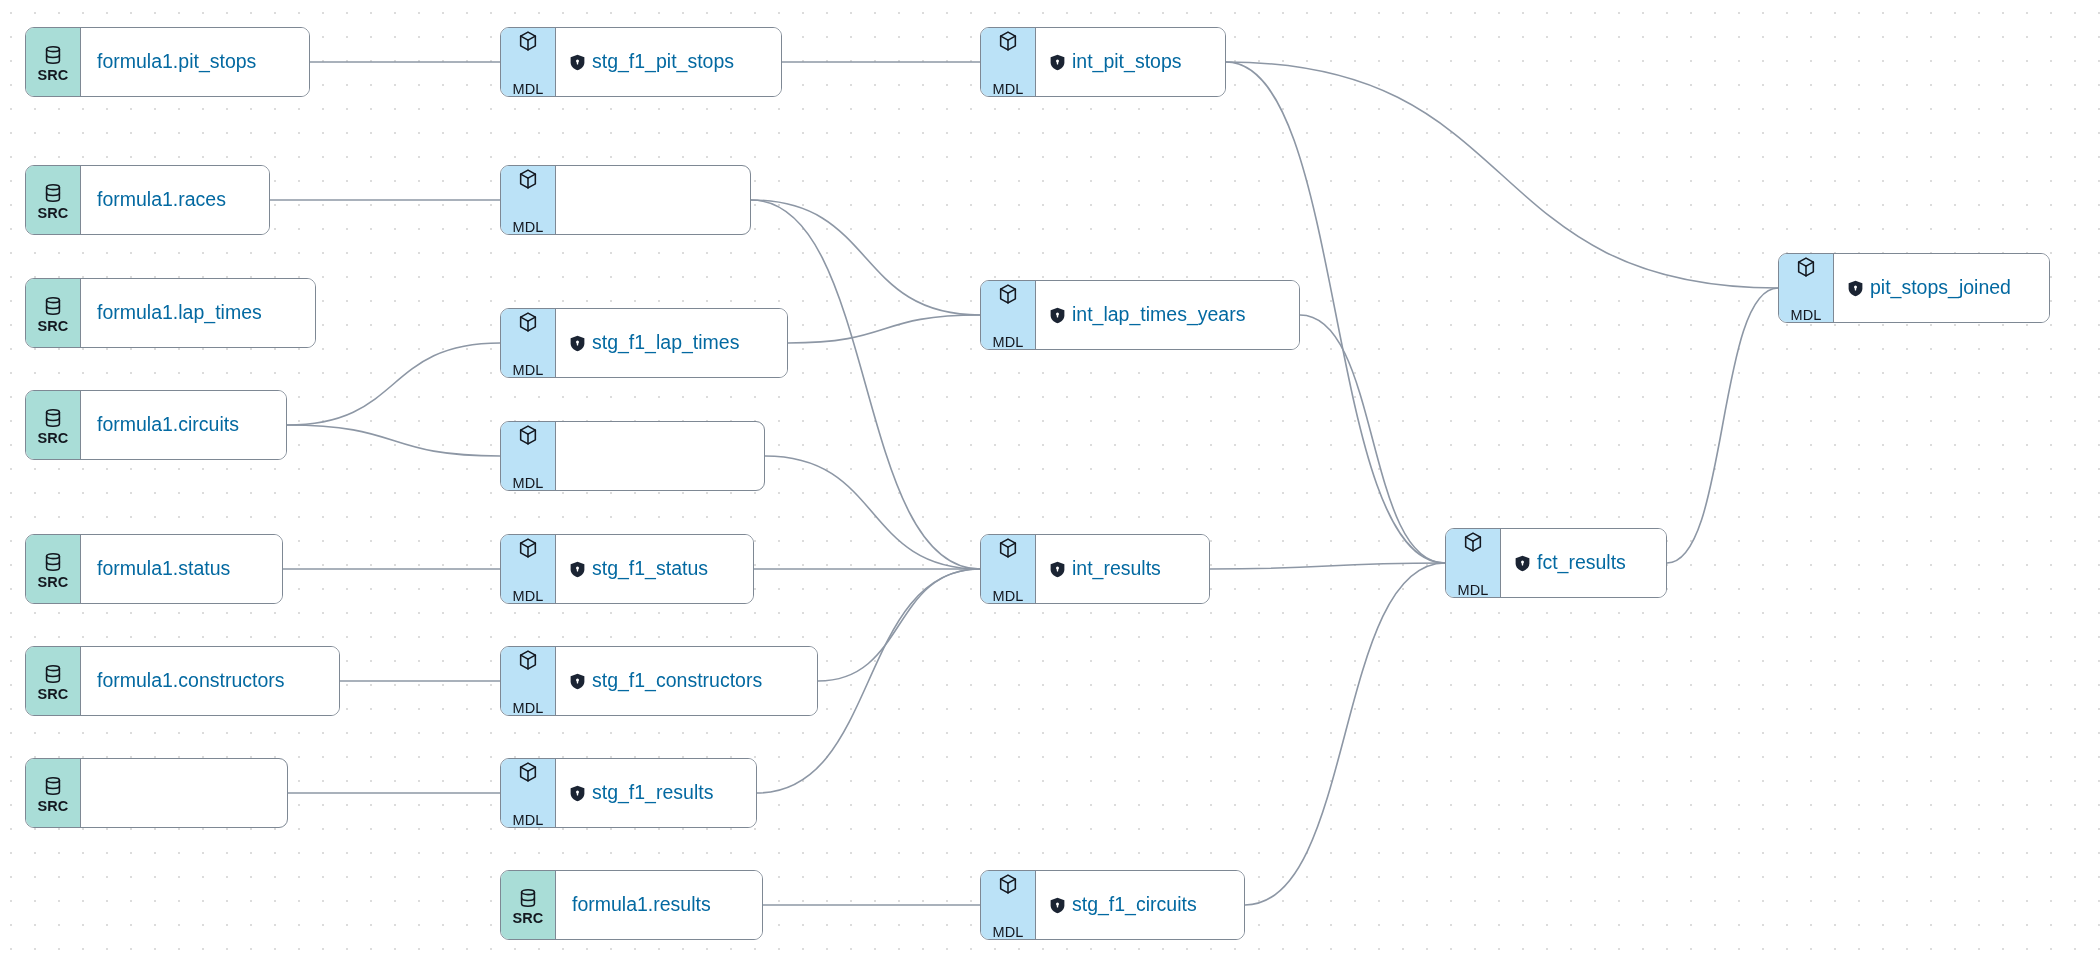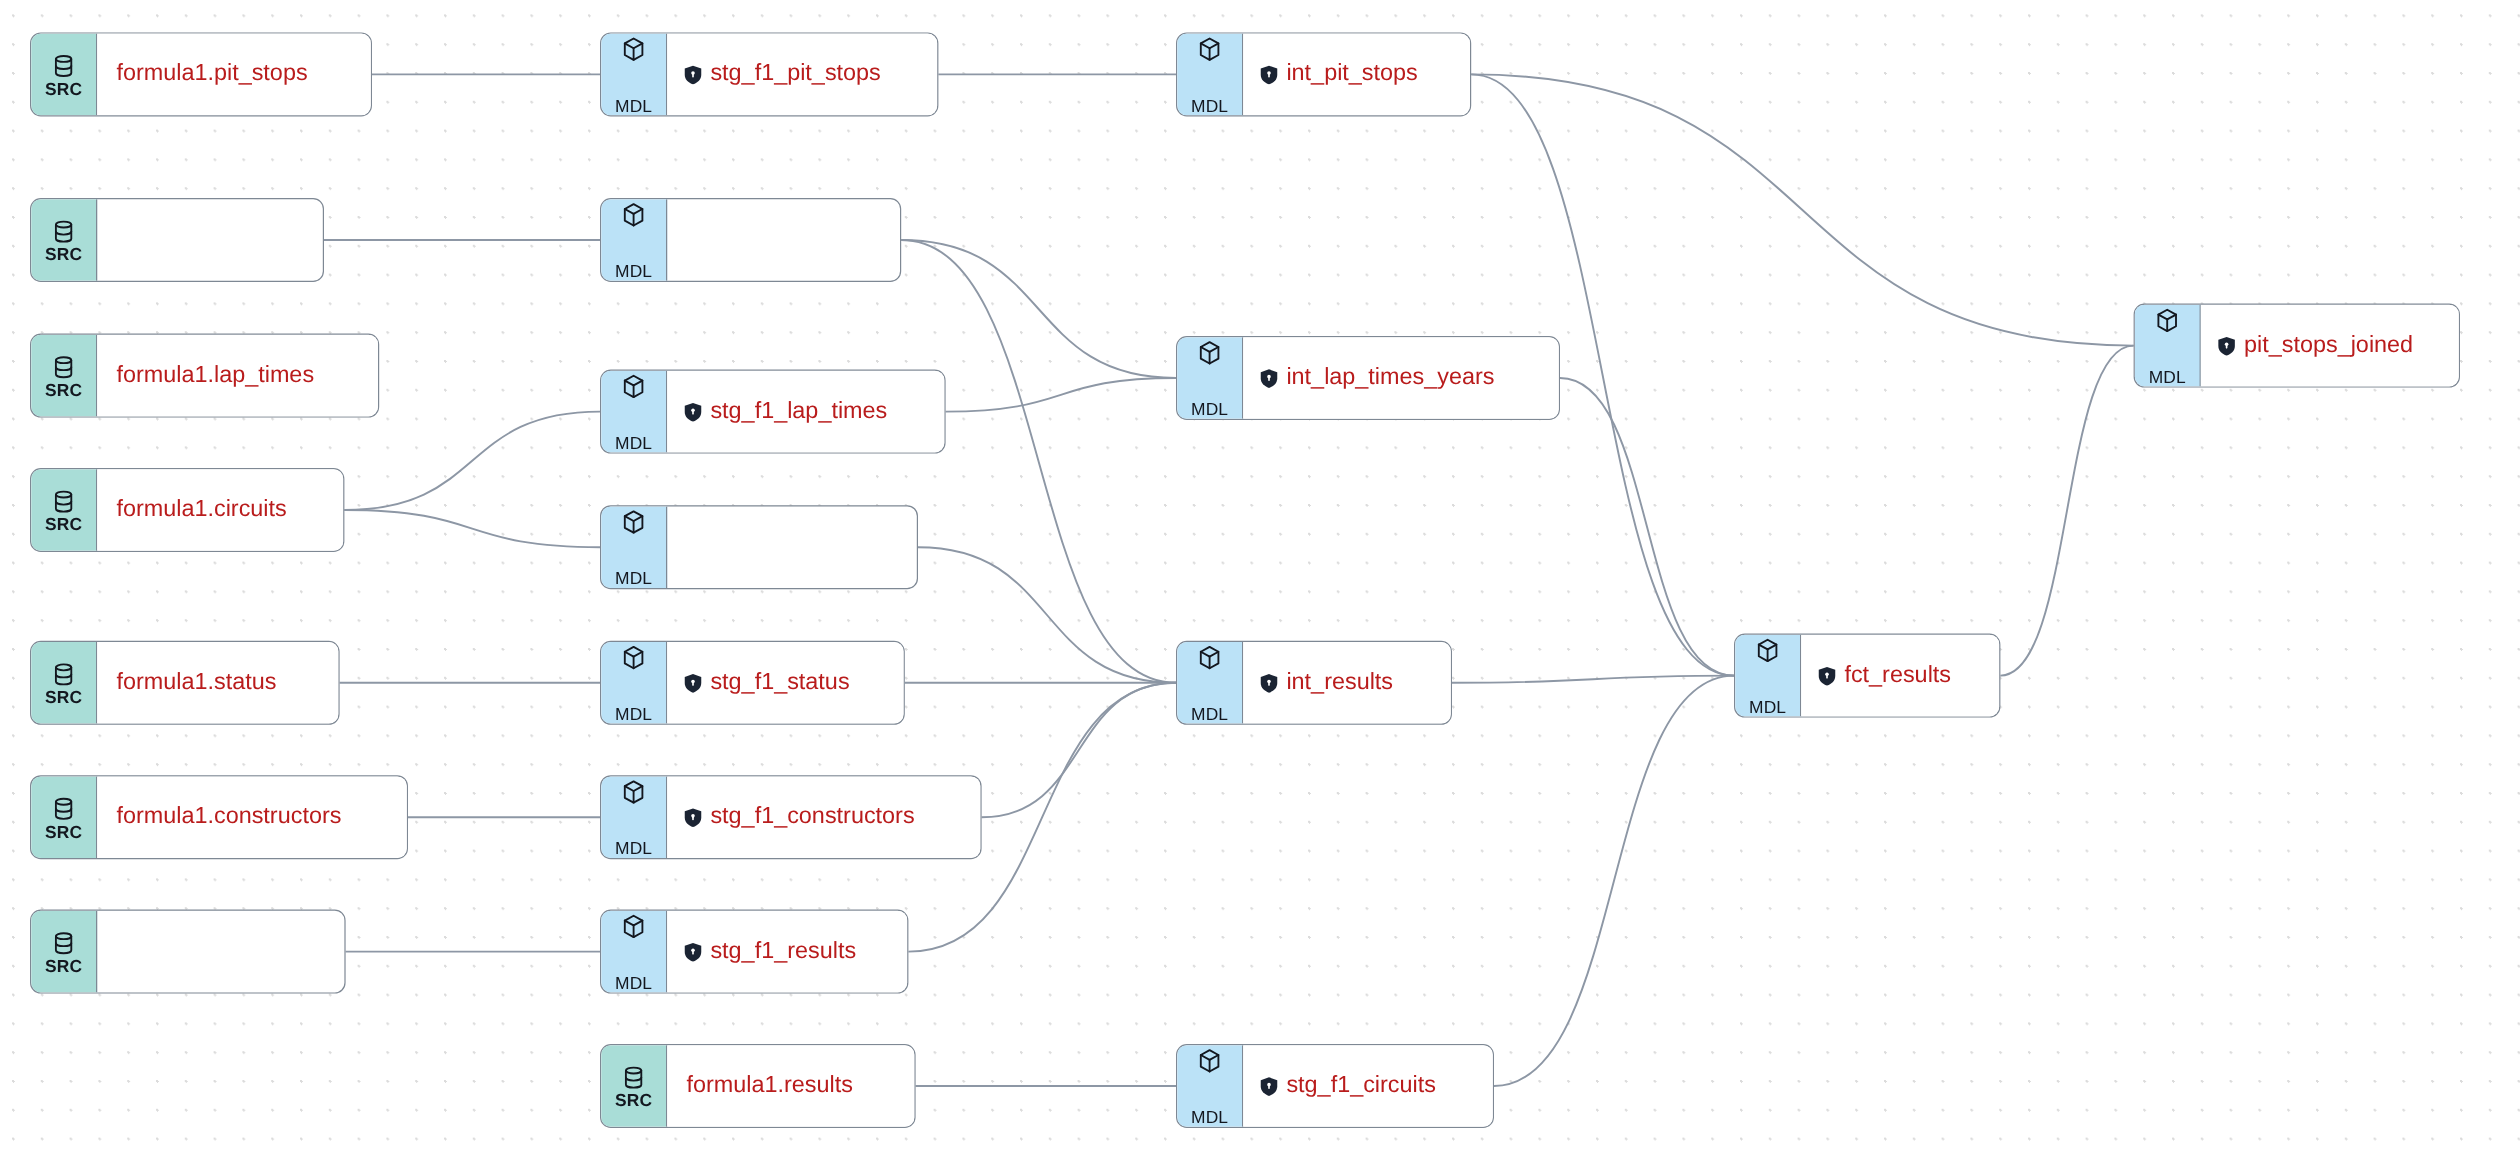--- a/index.html
+++ b/index.html
@@ -86,21 +86,21 @@
   .shield-icon {
     width: 15px;
     height: 17px;
     flex: 0 0 auto;
     line-height: 0;
     display: block;
   }
   .shield-icon svg { display: block; }
   .node-label {
     font-size: 19.5px;
-    color: #b91c1c;
+    color: #0369a1;
     font-family: "Liberation Sans", sans-serif;
     line-height: 1;
   }
 </style>
 </head>
 <body>
 
 <div id="canvas">
   <svg id="edge-layer" viewBox="0 0 2100 972" width="2100" height="972" xmlns="http://www.w3.org/2000/svg">
       <path d="M 310 62 C 414.5 62, 395.5 62, 500 62"></path>
@@ -146,20 +146,23 @@
         <div class="node-badge">
   <span class="badge-icon">
     <svg viewBox="0 0 24 24" width="22" height="22" fill="none" stroke="#13171f" stroke-width="1.7" stroke-linecap="round" stroke-linejoin="round">
       <ellipse cx="12" cy="5.6" rx="7" ry="2.7"></ellipse>
       <path d="M5 5.6v12.8c0 1.5 3.13 2.7 7 2.7s7-1.2 7-2.7V5.6"></path>
       <path d="M5 12c0 1.5 3.13 2.7 7 2.7s7-1.2 7-2.7"></path>
     </svg>
   </span>
 <span class="badge-text">SRC</span>
         </div>
+        <div class="node-body">
+          <span class="node-label">formula1.races</span>
+        </div>
       </div>
       <div class="node src" style="left: 25px; top: 278px; width: 291px; height: 70px;">
         <div class="node-badge">
   <span class="badge-icon">
     <svg viewBox="0 0 24 24" width="22" height="22" fill="none" stroke="#13171f" stroke-width="1.7" stroke-linecap="round" stroke-linejoin="round">
       <ellipse cx="12" cy="5.6" rx="7" ry="2.7"></ellipse>
       <path d="M5 5.6v12.8c0 1.5 3.13 2.7 7 2.7s7-1.2 7-2.7V5.6"></path>
       <path d="M5 12c0 1.5 3.13 2.7 7 2.7s7-1.2 7-2.7"></path>
     </svg>
   </span>

